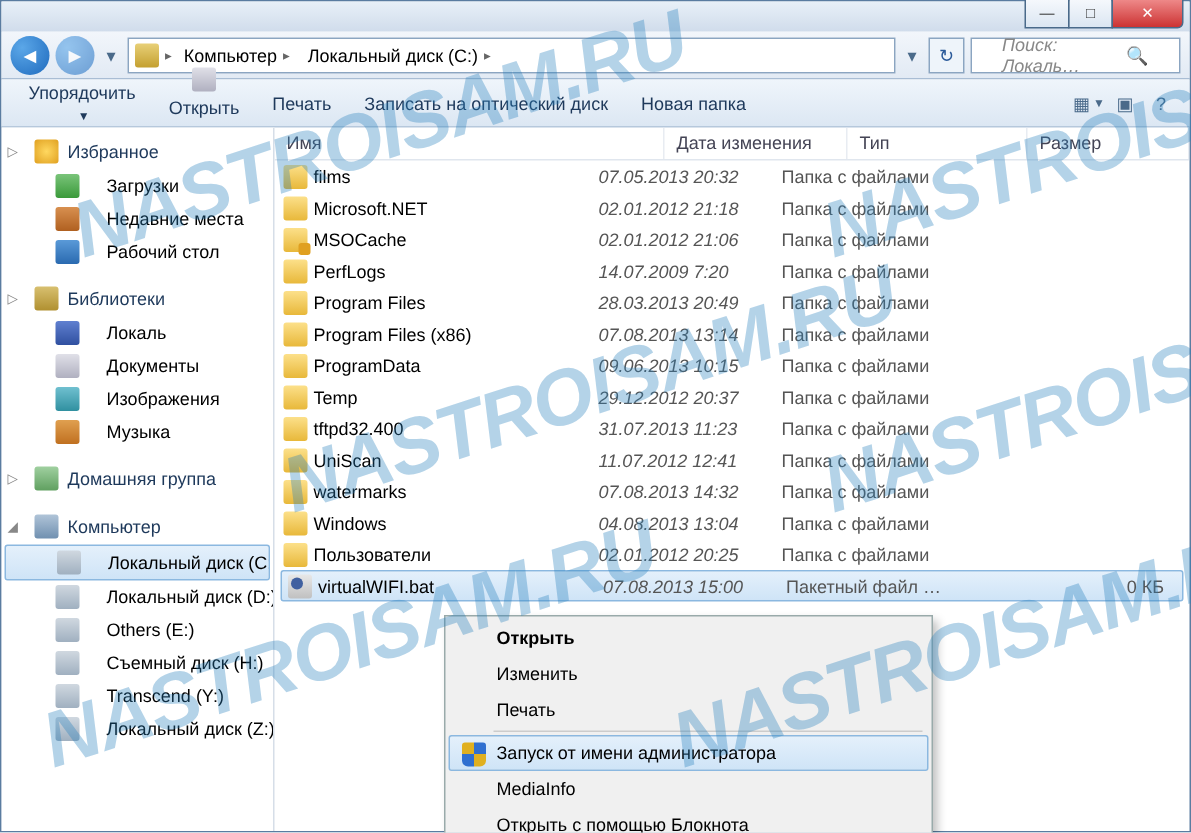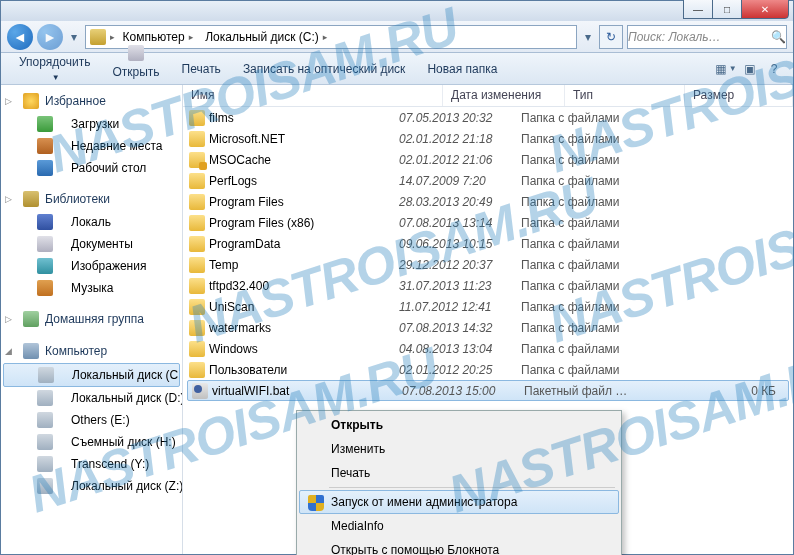--- a/index.html
+++ b/index.html
@@ -15,21 +15,21 @@
 
 .navbar { height: 32px; background: linear-gradient(#f2f6fb,#e2eaf4); display: flex; align-items: center; padding: 2px 6px; border-bottom: 1px solid #a9bdd4; gap: 4px; }
 .nav-btn { width: 26px; height: 26px; border-radius: 50%; background: radial-gradient(circle at 30% 30%, #5ba7e8, #1f6bbe); display: flex; align-items: center; justify-content: center; color: #fff; font-size: 14px; }
 .nav-fwd { opacity: 0.6; }
 .nav-drop { width: 14px; height: 20px; display: flex; align-items: center; justify-content: center; color: #4a6a8a; }
 .address { flex: 1; height: 24px; background: #fff; border: 1px solid #8ba5c1; display: flex; align-items: center; padding: 0 4px; gap: 4px; }
 .addr-icon { width: 16px; height: 16px; background: linear-gradient(#e8d078,#c4a030); border-radius: 2px; }
 .addr-seg { padding: 2px 4px; display: flex; align-items: center; gap: 4px; }
 .addr-arrow { color: #666; font-size: 9px; }
 .refresh { width: 24px; height: 24px; border: 1px solid #8ba5c1; background: #eef4fa; display: flex; align-items: center; justify-content: center; color: #2a5a9a; }
-.search { width: 160px; height: 24px; background: #fff; border: 1px solid #8ba5c1; display: flex; align-items: center; padding: 0 0; color: #888; font-style: italic; }
+.search { width: 140px; height: 24px; background: #fff; border: 1px solid #8ba5c1; display: flex; align-items: center; padding: 0 20px; color: #888; font-style: italic; }
 .search-icon { margin-left: auto; color: #2a5a9a; font-style: normal; }
 
 .toolbar { height: 32px; background: linear-gradient(#eff5fb,#dce7f3); display: flex; align-items: center; padding: 0 8px; gap: 2px; border-bottom: 1px solid #b6c8dc; color: #1e395b; }
 .tb-btn { padding: 4px 10px; display: flex; align-items: center; gap: 4px; border-radius: 2px; flex-direction: column; }
 .tb-drop { font-size: 8px; margin-left: 2px; }
 .tb-spacer { flex: 1; }
 .tb-icon { width: 22px; height: 22px; display: flex; align-items: center; justify-content: center; color: #4a6a8a; }
 
 .body { flex: 1; display: flex; overflow: hidden; }
 

